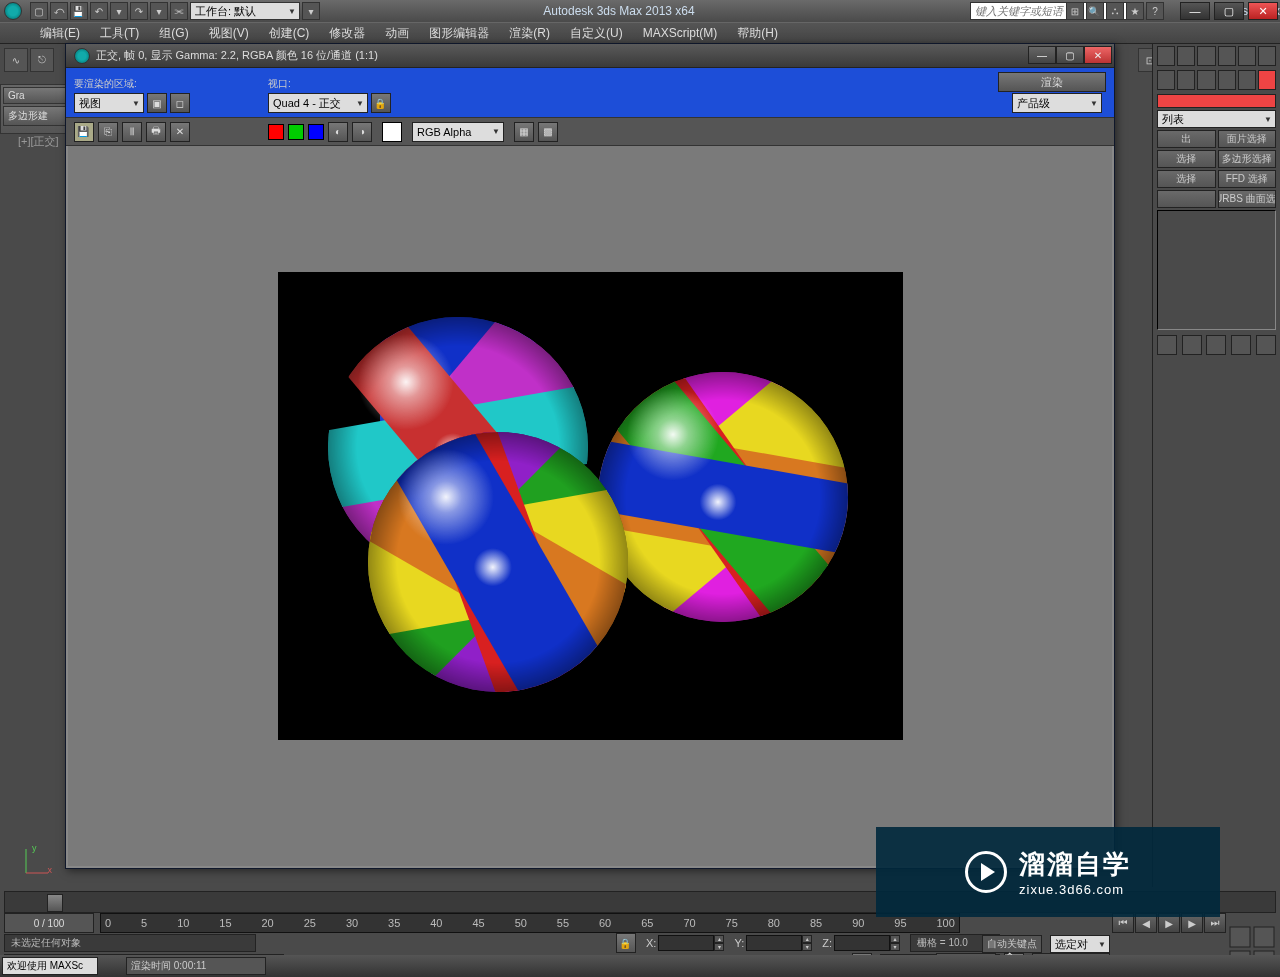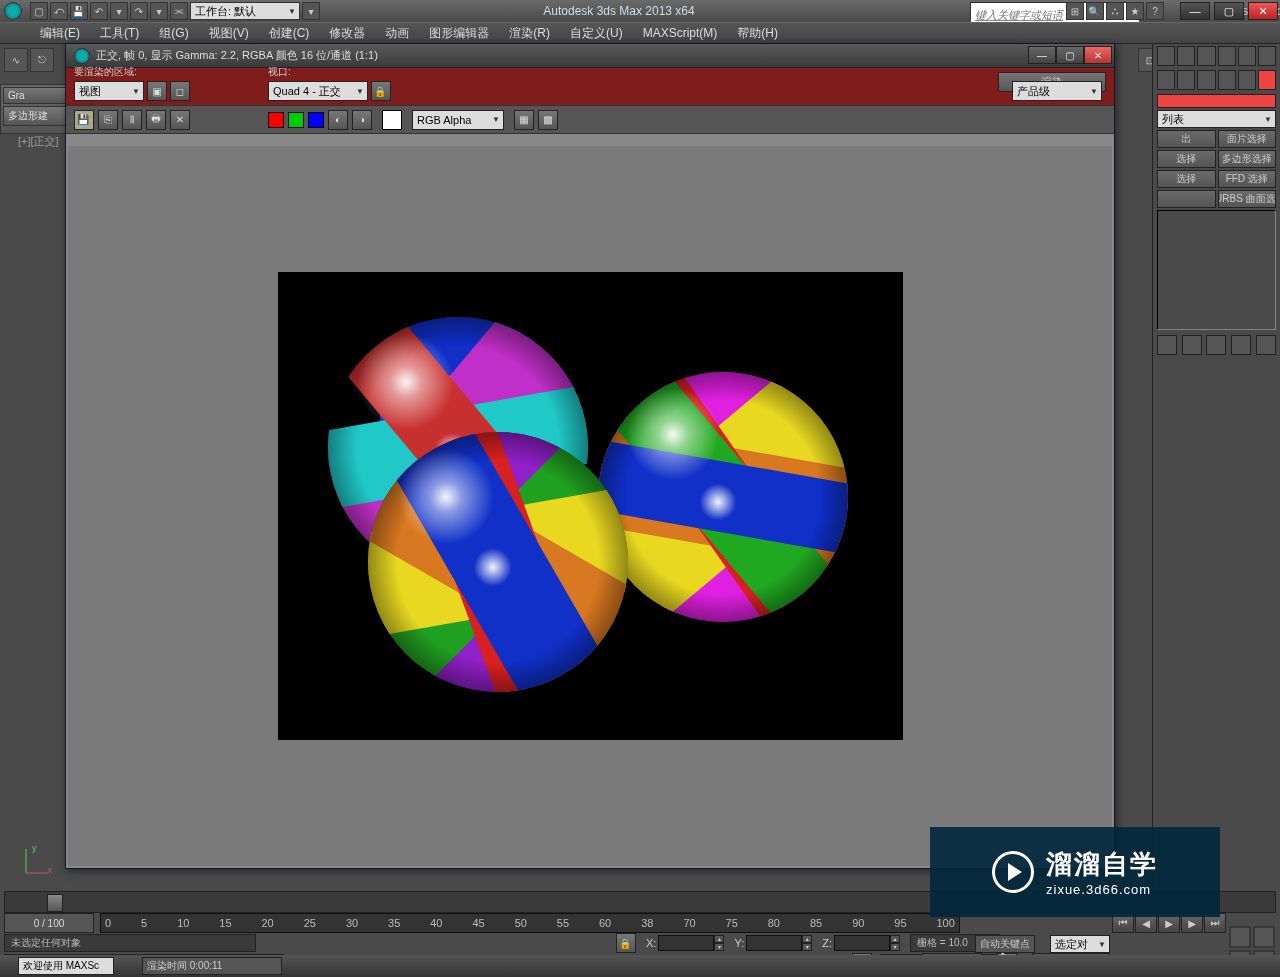--- a/index.html
+++ b/index.html
@@ -10,21 +10,21 @@
 .win-btns { position:absolute; right:2px; top:2px; display:flex; gap:2px; }
 .app-title { flex:1; text-align:center; color:#cde; font-size:12px; }
 .file-title { color:#cde; font-size:12px; margin-left:20px; }
 .app-icon { width:18px; height:18px; background:radial-gradient(circle,#1aa 40%,#066); border-radius:50%; margin-left:4px; border:1px solid #333; }
 
 .toolbar-top { position:absolute; top:0; left:0; height:22px; display:flex; align-items:center; gap:2px; padding-left:30px; z-index:2;}
 .tb-btn { width:18px; height:18px; background:#555; border:1px solid #333; display:flex; align-items:center; justify-content:center; font-size:10px; color:#ccc; }
 .workspace-sel { height:18px; background:#ddd; border:1px solid #333; padding:0 16px 0 4px; color:#000; font-size:11px; position:relative; display:flex; align-items:center; min-width:110px;}
 .workspace-sel::after { content:"▼"; position:absolute; right:3px; font-size:8px; color:#333;}
 .search-box { position:absolute; right:140px; top:2px; width:170px; height:18px; background:#fff; border:1px solid #333; }
-.search-box input { width:100%; height:100%; border:none; padding:12px 4px; font-size:11px; font-style:italic; color:#888; background:#fff; outline:none;text-decoration:underline;}
+.search-box input { width:100%; height:100%; border:none; padding:4px 4px; font-size:11px; font-style:italic; color:#888; background:#fff; outline:none;}
 
 .menubar { position:absolute; top:22px; left:0; right:0; height:22px; background:linear-gradient(#555,#444); display:flex; align-items:center; padding-left:30px; border-top:1px solid #666; border-bottom:1px solid #222;}
 .menu-item { padding:0 10px; color:#ddd; height:100%; display:flex; align-items:center; font-size:12px; }
 .menu-logo { position:absolute; left:4px; top:24px; width:22px; height:18px; background:radial-gradient(circle,#2bb 40%,#077); border-radius:3px; border:1px solid #222;}
 
 .left-toolbar { position:absolute; top:44px; left:0; width:60px; height:40px; background:#4a4a4a; display:flex; gap:2px; padding:4px;}
 .left-toolbar .tb-btn { width:24px; height:24px; }
 
 .ribbon { position:absolute; top:84px; left:0; width:80px; height:50px; background:linear-gradient(#666,#555); border:1px solid #333; padding:2px;}
 .ribbon-tab { background:linear-gradient(#777,#555); padding:2px 4px; color:#ddd; border:1px solid #333; margin-bottom:2px; font-size:10px;}
@@ -33,21 +33,21 @@
 
 
 .render-window { position:absolute; top:43px; left:65px; width:1050px; height:826px; background:#888; border:1px solid #0f172a; box-shadow:2px 2px 8px rgba(0,0,0,0.5); }
 .rw-titlebar { height:24px; background:linear-gradient(#5a5a5a,#3a3a3a); display:flex; align-items:center; padding:0 4px; position:relative; border-bottom:1px solid #222;}
 .rw-titlebar .app-icon { width:16px; height:16px; }
 .rw-title { color:#ddd; margin-left:6px; font-size:11px; }
 .rw-winbtns { position:absolute; right:2px; top:2px; display:flex; gap:0; }
 .rw-winbtn { width:28px; height:18px; background:linear-gradient(#666,#444); border:1px solid #222; display:flex; align-items:center; justify-content:center; color:#eee; font-size:10px;}
 .rw-winbtn.close { background:linear-gradient(#e66,#b33); }
 
-.rw-toolbar1 { height:38px; background:#7f1d1d; border-bottom:1px solid #333; display:flex; align-items:flex-end; padding:4px 8px; gap:10px; position:relative;}
+.rw-toolbar1 { height:50px; background:#1d4ed8; border-bottom:1px solid #333; display:flex; align-items:flex-end; padding:4px 8px; gap:10px; position:relative;}
 .rw-group { display:flex; flex-direction:column; gap:2px; }
 .rw-group-label { color:#ccc; font-size:10px; }
 .rw-group-row { display:flex; gap:3px; align-items:center; }
 .combo { height:20px; background:#ddd; border:1px solid #222; color:#000; padding:0 16px 0 4px; font-size:11px; position:relative; display:flex; align-items:center;}
 .combo::after { content:"▼"; position:absolute; right:3px; font-size:8px; color:#333;}
 .small-btn { width:20px; height:20px; background:linear-gradient(#777,#555); border:1px solid #222; display:flex; align-items:center; justify-content:center; color:#ddd; font-size:10px;}
 .render-btn { position:absolute; right:8px; top:4px; width:108px; height:20px; background:linear-gradient(#777,#555); border:1px solid #222; color:#ddd; display:flex; align-items:center; justify-content:center;}
 .prod-combo { position:absolute; right:12px; bottom:4px; width:90px;}
 
 .rw-toolbar2 { height:28px; background:#555; border-bottom:1px solid #333; display:flex; align-items:center; padding:0 8px; gap:4px;}
@@ -116,28 +116,28 @@
 
 .status-bar { position:absolute; bottom:24px; left:4px; right:280px; height:20px; display:flex; align-items:center; gap:10px;}
 .status-field { height:18px; background:#3a3a3a; border:1px solid #222; color:#bbb; padding:0 6px; display:flex; align-items:center; font-size:10px;}
 .status-bar2 { position:absolute; bottom:4px; left:4px; right:280px; height:20px; display:flex; align-items:center; gap:8px;}
 .coord { display:flex; align-items:center; gap:2px;}
 .coord input { width:56px; height:16px; background:#333; border:1px solid #111; color:#ccc; font-size:10px; padding:0 2px;}
 .spinner-input { display:flex;}
 .spinner-btns { display:flex; flex-direction:column;}
 .spinner-btns span { width:10px; height:8px; background:#555; border:1px solid #222; font-size:6px; text-align:center; line-height:6px;}
 
-.autokey { position:absolute; bottom:24px; right:170px; display:flex; gap:15px;}
+.autokey { position:absolute; bottom:24px; right:170px; display:flex; gap:8px;}
 .autokey .chk { height:18px; background:#555; border:1px solid #222; color:#ccc; font-size:10px; padding:0 4px; display:flex; align-items:center;}
 
 .prompt-bar { position:absolute; bottom:0; left:0; right:0; height:22px; background:linear-gradient(#555,#333); display:flex; align-items:center;}
-.prompt-field { height:18px; background:#ddd; border:1px solid #222; color:#000; font-size:10px; padding:0 4px; margin-left:18px; display:flex; align-items:center;}
-
-
-.watermark { position:absolute; bottom:60px; right:60px; width:290px; height:90px; background:rgba(0,40,60,0.9); display:flex; align-items:center; justify-content:center; gap:12px; z-index:50;}
+.prompt-field { height:18px; background:#ddd; border:1px solid #222; color:#000; font-size:10px; padding:0 4px; margin-left:2px; display:flex; align-items:center;}
+
+
+.watermark { position:absolute; bottom:60px; right:60px; width:344px; height:90px; background:rgba(0,40,60,0.9); display:flex; align-items:center; justify-content:center; gap:12px; z-index:50;}
 .watermark .play { width:42px; height:42px; border:3px solid #fff; border-radius:50%; display:flex; align-items:center; justify-content:center;}
 .watermark .play::before { content:""; border-left:14px solid #fff; border-top:9px solid transparent; border-bottom:9px solid transparent; margin-left:4px;}
 .watermark .txt { color:#fff; display:flex; flex-direction:column;}
 .watermark .ch { font-size:26px; font-weight:bold; letter-spacing:2px;}
 .watermark .url { font-size:13px; font-family:Arial; letter-spacing:1px;}
 </style>
 </head>
 <body>
 
 <div class="window-chrome">
@@ -346,21 +346,21 @@
   <span>15</span>
   <span>20</span>
   <span>25</span>
   <span>30</span>
   <span>35</span>
   <span>40</span>
   <span>45</span>
   <span>50</span>
   <span>55</span>
   <span>60</span>
-  <span>38</span>
+  <span>65</span>
   <span>70</span>
   <span>75</span>
   <span>80</span>
   <span>85</span>
   <span>90</span>
   <span>95</span>
   <span>100</span>
 </div>
 <div class="play-controls">
   <div class="play-btn">⏮</div>

